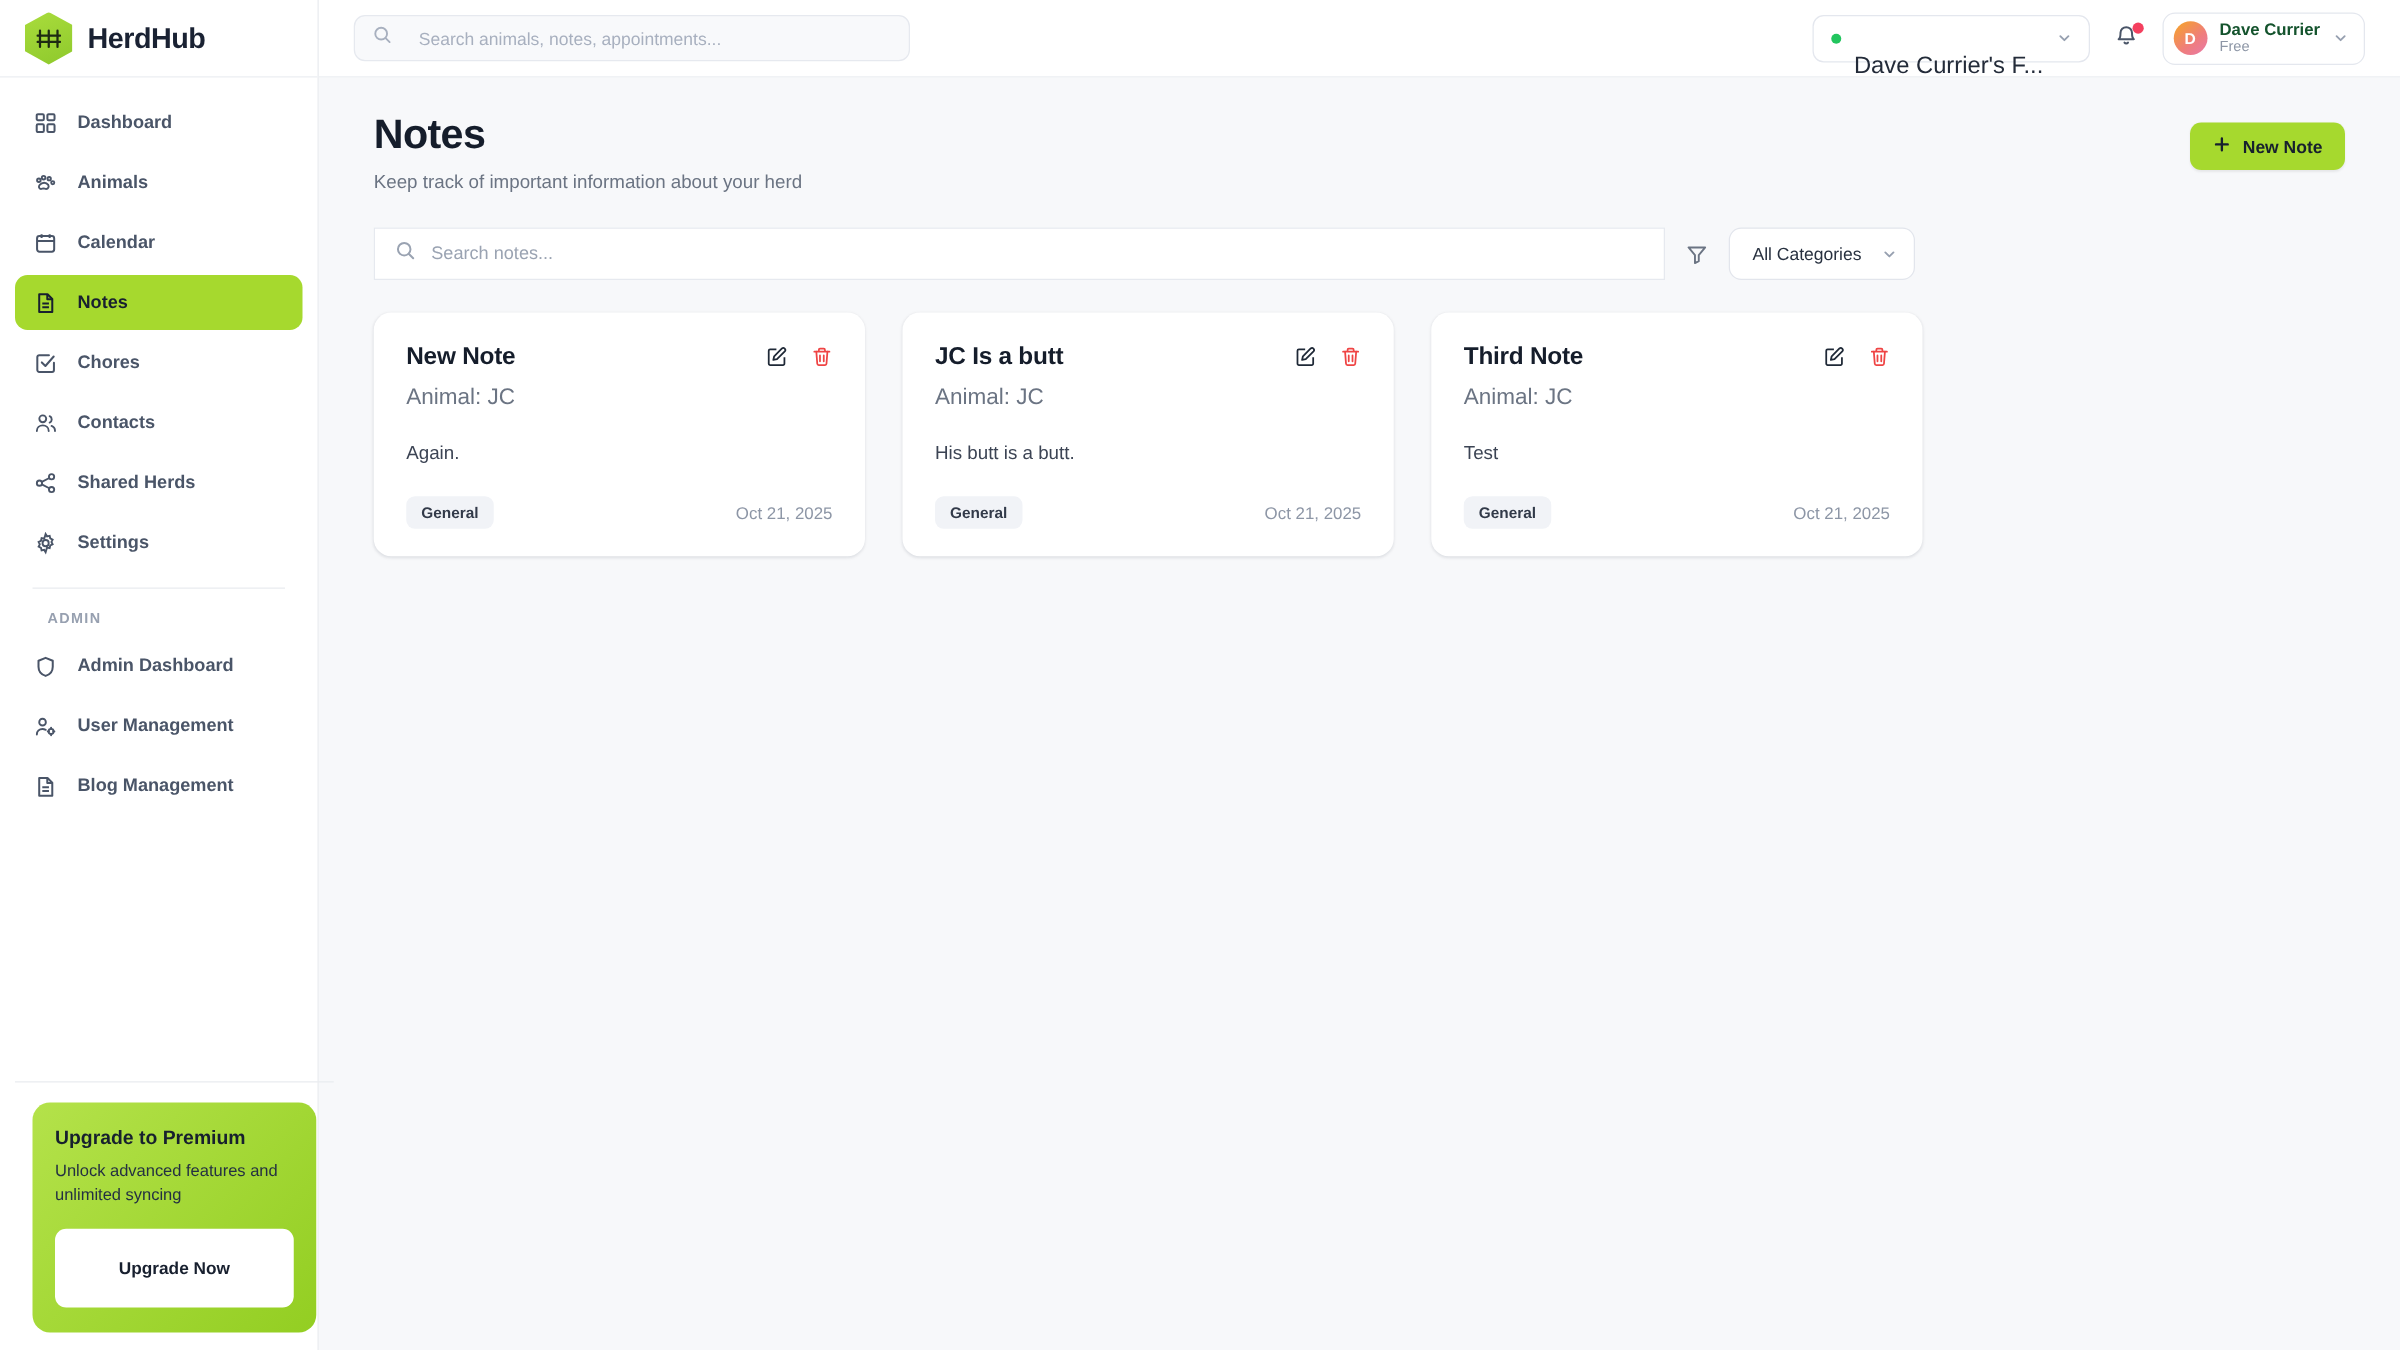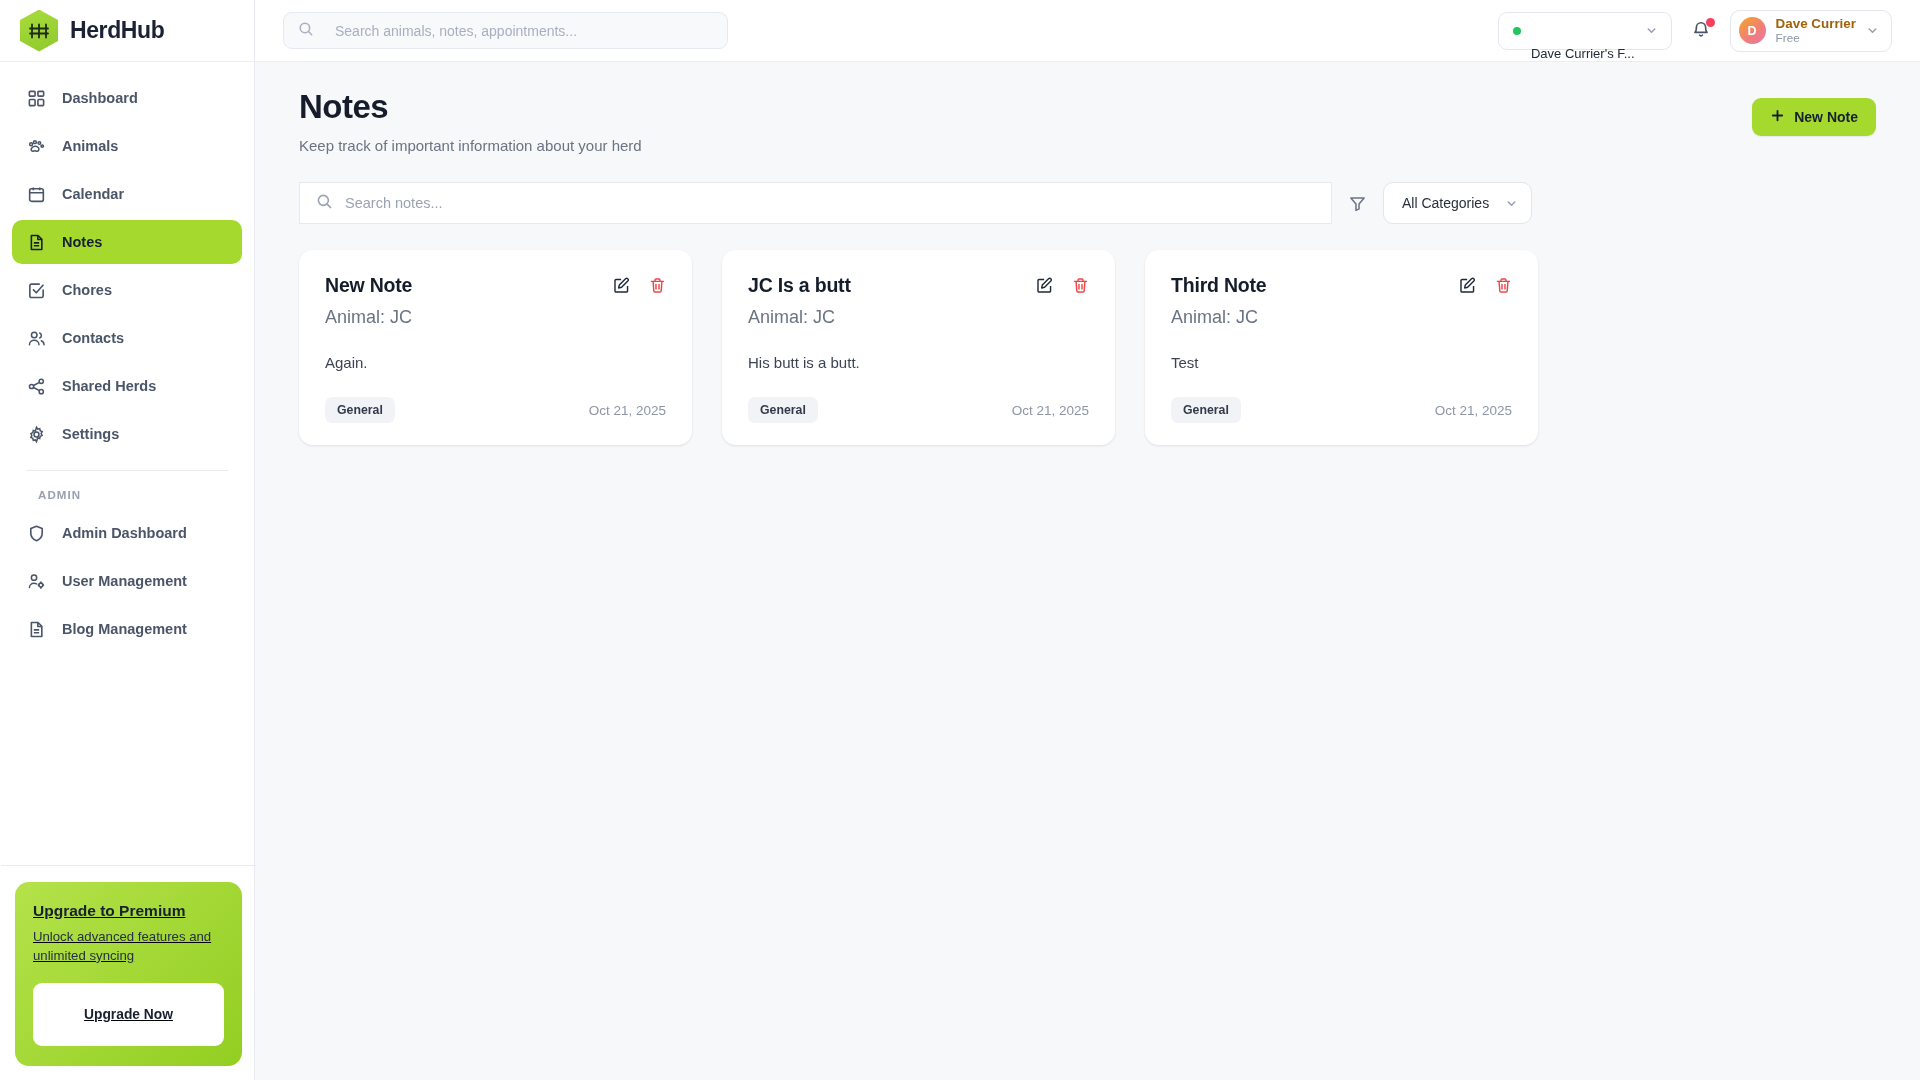--- a/index.html
+++ b/index.html
@@ -53,21 +53,21 @@
     background: #a6d92e; color: #18202f;
   }
   .nav-divider {
     height: 1px; background: #e9ebf0; margin: 14px 14px 0 14px;
   }
   .nav-section-label {
     font-size: 11.5px; font-weight: bold; color: #97a0b0;
     letter-spacing: 1.1px; padding: 18px 26px 10px 26px;
   }
 
-  .upgrade-wrap { position: absolute; bottom: 0; left: 1px; width: 255px; padding: 14px; text-decoration: underline; }
+  .upgrade-wrap { position: absolute; bottom: 0; left: 12px; width: 255px; padding: 14px; }
   .upgrade-sep { height:1px; background:#e9ebf0; margin: 0 -14px 16px -14px; }
   .upgrade-card {
     background: linear-gradient(135deg,#b4e24a 0%,#93ce22 100%);
     border-radius: 14px; padding: 20px 18px 20px 18px;
   }
   .upgrade-title { font-size: 15.5px; font-weight: bold; color: #17202e; margin-bottom: 7px; }
   .upgrade-sub { font-size: 13.2px; color: #243042; line-height: 1.45; margin-bottom: 18px; }
   .upgrade-btn {
     display:block; width: 100%; text-align: center;
     background: #ffffff; border: none; border-radius: 9px;
@@ -94,38 +94,38 @@
   }
   .global-search input::placeholder { color: #a8b0bf; }
   .topbar-right { margin-left: auto; display: flex; align-items: center; gap: 16px; }
 
   .herd-select {
     height: 38px; border: 1px solid #e4e7ee; border-radius: 9px;
     display: flex; align-items: center; gap: 10px; padding: 0 13px 0 14px;
     background: #fff; cursor: pointer; min-width: 166px;
   }
   .dot-green { width: 8px; height: 8px; border-radius: 50%; background: #22c55e; flex:0 0 8px; }
-  .herd-name { font-size: 13px; color: #232b39; white-space: nowrap; margin-top: 45px; }
+  .herd-name { font-size: 19px; color: #232b39; white-space: nowrap; margin-top: 45px; }
   .chev { color: #97a0b0; display:flex; }
 
   .bell-wrap { position: relative; width: 26px; height: 26px; display:flex; align-items:center; justify-content:center; cursor:pointer; }
   .bell-badge { position: absolute; top: 0px; right: -1px; width: 9px; height: 9px; border-radius: 50%; background: #f43f5e; }
 
   .user-chip {
     height: 42px; border: 1px solid #e4e7ee; border-radius: 10px; background: #fff;
     display: flex; align-items: center; gap: 10px; padding: 0 12px 0 8px; cursor: pointer;
   }
   .avatar {
     width: 27px; height: 27px; border-radius: 50%;
     background: linear-gradient(140deg,#f6a623 0%,#ef7d7d 60%,#e879a8 100%);
     color: #fff; font-size: 12.5px; font-weight: bold;
     display: flex; align-items: center; justify-content: center;
   }
   .user-meta { display: flex; flex-direction: column; line-height: 1.15; }
-  .user-name { font-size: 13.4px; font-weight: bold; color: #a16207; }
+  .user-name { font-size: 13.4px; font-weight: bold; color: #14532d; }
   .user-plan { font-size: 11.7px; color: #8d96a6; }
 
   .content { flex: 1; padding: 26px 44px 0 44px; overflow: hidden; }
 
   .page-head { display: flex; align-items: flex-start; }
   .page-title { font-size: 33px; font-weight: bold; color: #151d2b; letter-spacing: -0.5px; }
   .page-sub { font-size: 15px; color: #6b7483; margin-top: 11px; }
   .new-note-btn {
     margin-left: auto; margin-top: 10px;
     background: #a6d92e; border: none; border-radius: 9px;

